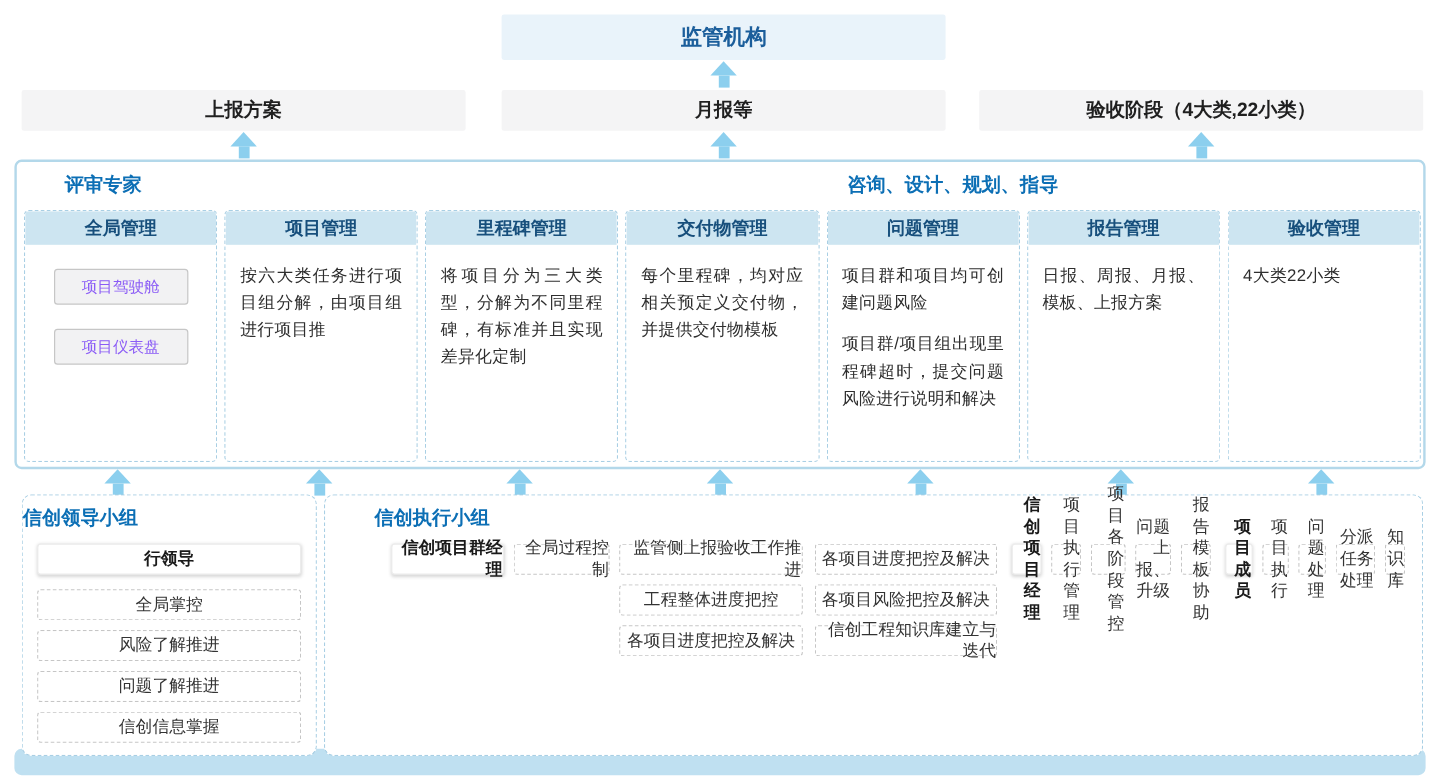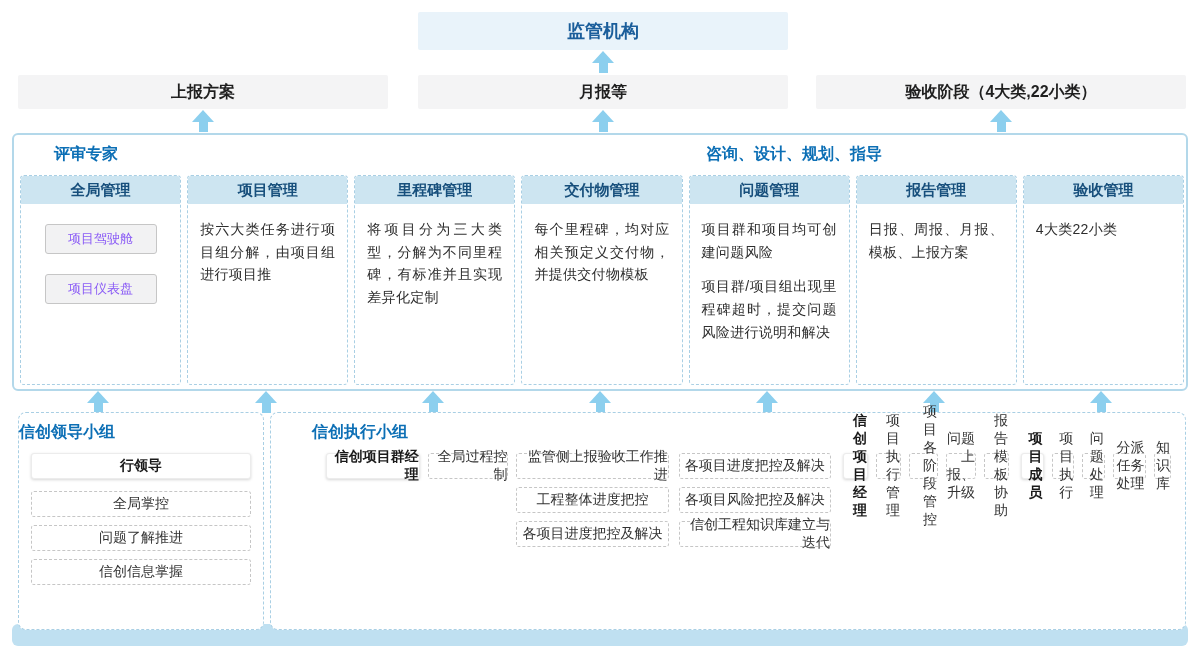--- a/index.html
+++ b/index.html
@@ -175,20 +175,21 @@
       <div class="stem"></div>
     </div>
 
   <div class="bottom-band"></div>
 
   <div class="bpanel bpanel-left">
     <div class="btitle">信创领导小组</div>
     <div class="stack">
       <div class="role">行领导</div>
       <div class="titem">全局掌控</div>
+      <div class="titem">风险了解推进</div>
       <div class="titem">问题了解推进</div>
       <div class="titem">信创信息掌握</div>
     </div>
   </div>
 
   <div class="bpanel bpanel-right">
     <div class="btitle">信创执行小组</div>
     <div class="exec-grid">
 
       <div class="group group-a">

